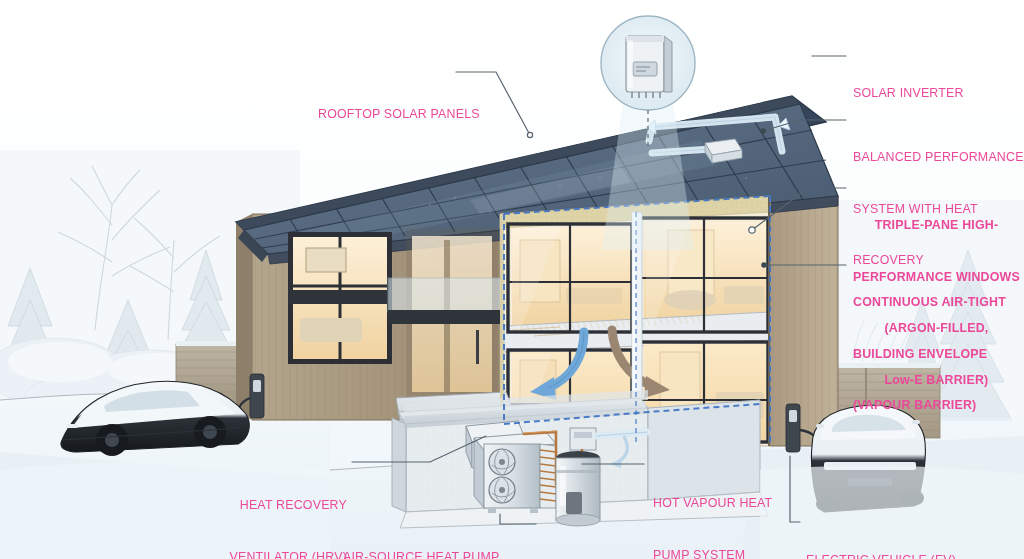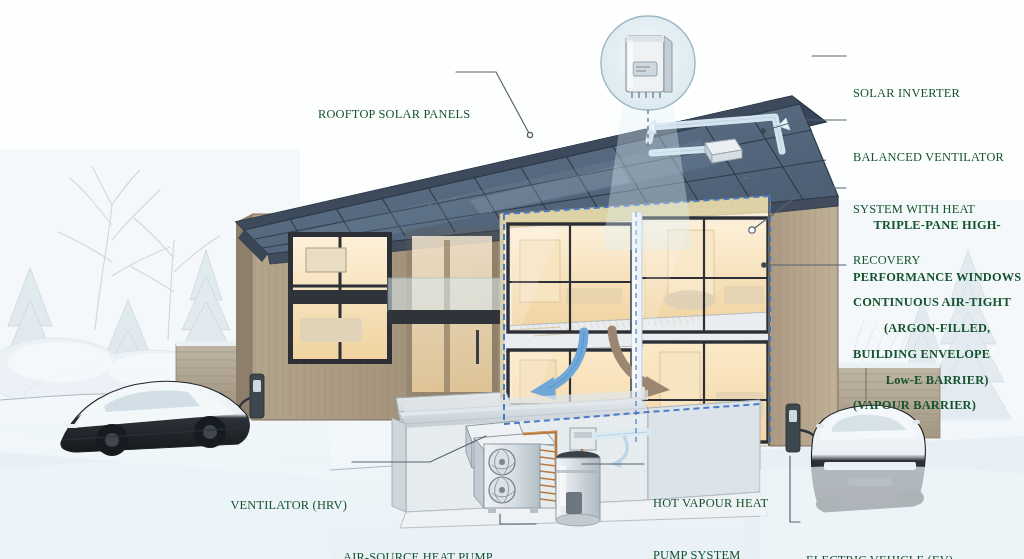--- a/index.html
+++ b/index.html
@@ -6,22 +6,22 @@
   html,body{margin:0;padding:0;background:#fff;}
   body{font-family:"Liberation Sans",sans-serif;}
   #stage{
     position:relative;width:1024px;height:559px;overflow:hidden;
     background:#ffffff;
   }
   #stage svg.layer{position:absolute;left:0;top:0;width:1024px;height:559px;}
   
   .lbl{
     position:absolute;
-    font-family:Liberation Serif, serif;
-    color:#14532d;
+    font-family:Liberation Sans, sans-serif;
+    color:#ec4899;
     letter-spacing:.2px;
     line-height:1.16;
     white-space:pre;
     pointer-events:none;
   }
   .lbl .ln{display:block;}
   .lbl.caps .ln{font-weight:400;font-size:12.4px;}
   .lbl.bold .ln{font-weight:700;font-size:12.4px;}
   .lbl .sub{font-weight:400;font-size:12.1px;}
   .lbl.right{text-align:right;}
@@ -617,39 +617,40 @@
 
   <div class="lbl caps" style="left:318px;top:70px;">
     <span class="ln">ROOFTOP SOLAR PANELS</span>
   </div>
 
   <div class="lbl caps" style="left:853px;top:49px;">
     <span class="ln">SOLAR INVERTER</span>
   </div>
 
   <div class="lbl caps" style="left:853px;top:113px;">
-    <span class="ln">BALANCED VENTILATOR</span>
+    <span class="ln">BALANCED PERFORMANCE</span>
     <span class="ln">SYSTEM WITH HEAT</span>
     <span class="ln">RECOVERY</span>
   </div>
 
   <div class="lbl bold" style="left:853px;top:181px;text-align:center;">
     <span class="ln">TRIPLE-PANE HIGH-</span>
     <span class="ln">PERFORMANCE WINDOWS</span>
     <span class="ln sub">(ARGON-FILLED,</span>
     <span class="ln sub">Low-E BARRIER)</span>
   </div>
 
   <div class="lbl bold" style="left:853px;top:258px;">
     <span class="ln">CONTINUOUS AIR-TIGHT</span>
     <span class="ln">BUILDING ENVELOPE</span>
     <span class="ln sub">(VAPOUR BARRIER)</span>
   </div>
 
   <div class="lbl caps right" style="left:137px;top:461px;width:210px;">
+    <span class="ln">HEAT RECOVERY</span>
     <span class="ln">VENTILATOR (HRV)</span>
   </div>
 
   <div class="lbl caps" style="left:343px;top:513px;">
     <span class="ln">AIR-SOURCE HEAT PUMP</span>
     
   </div>
 
   <div class="lbl caps" style="left:653px;top:459px;">
     <span class="ln">HOT VAPOUR HEAT</span>

